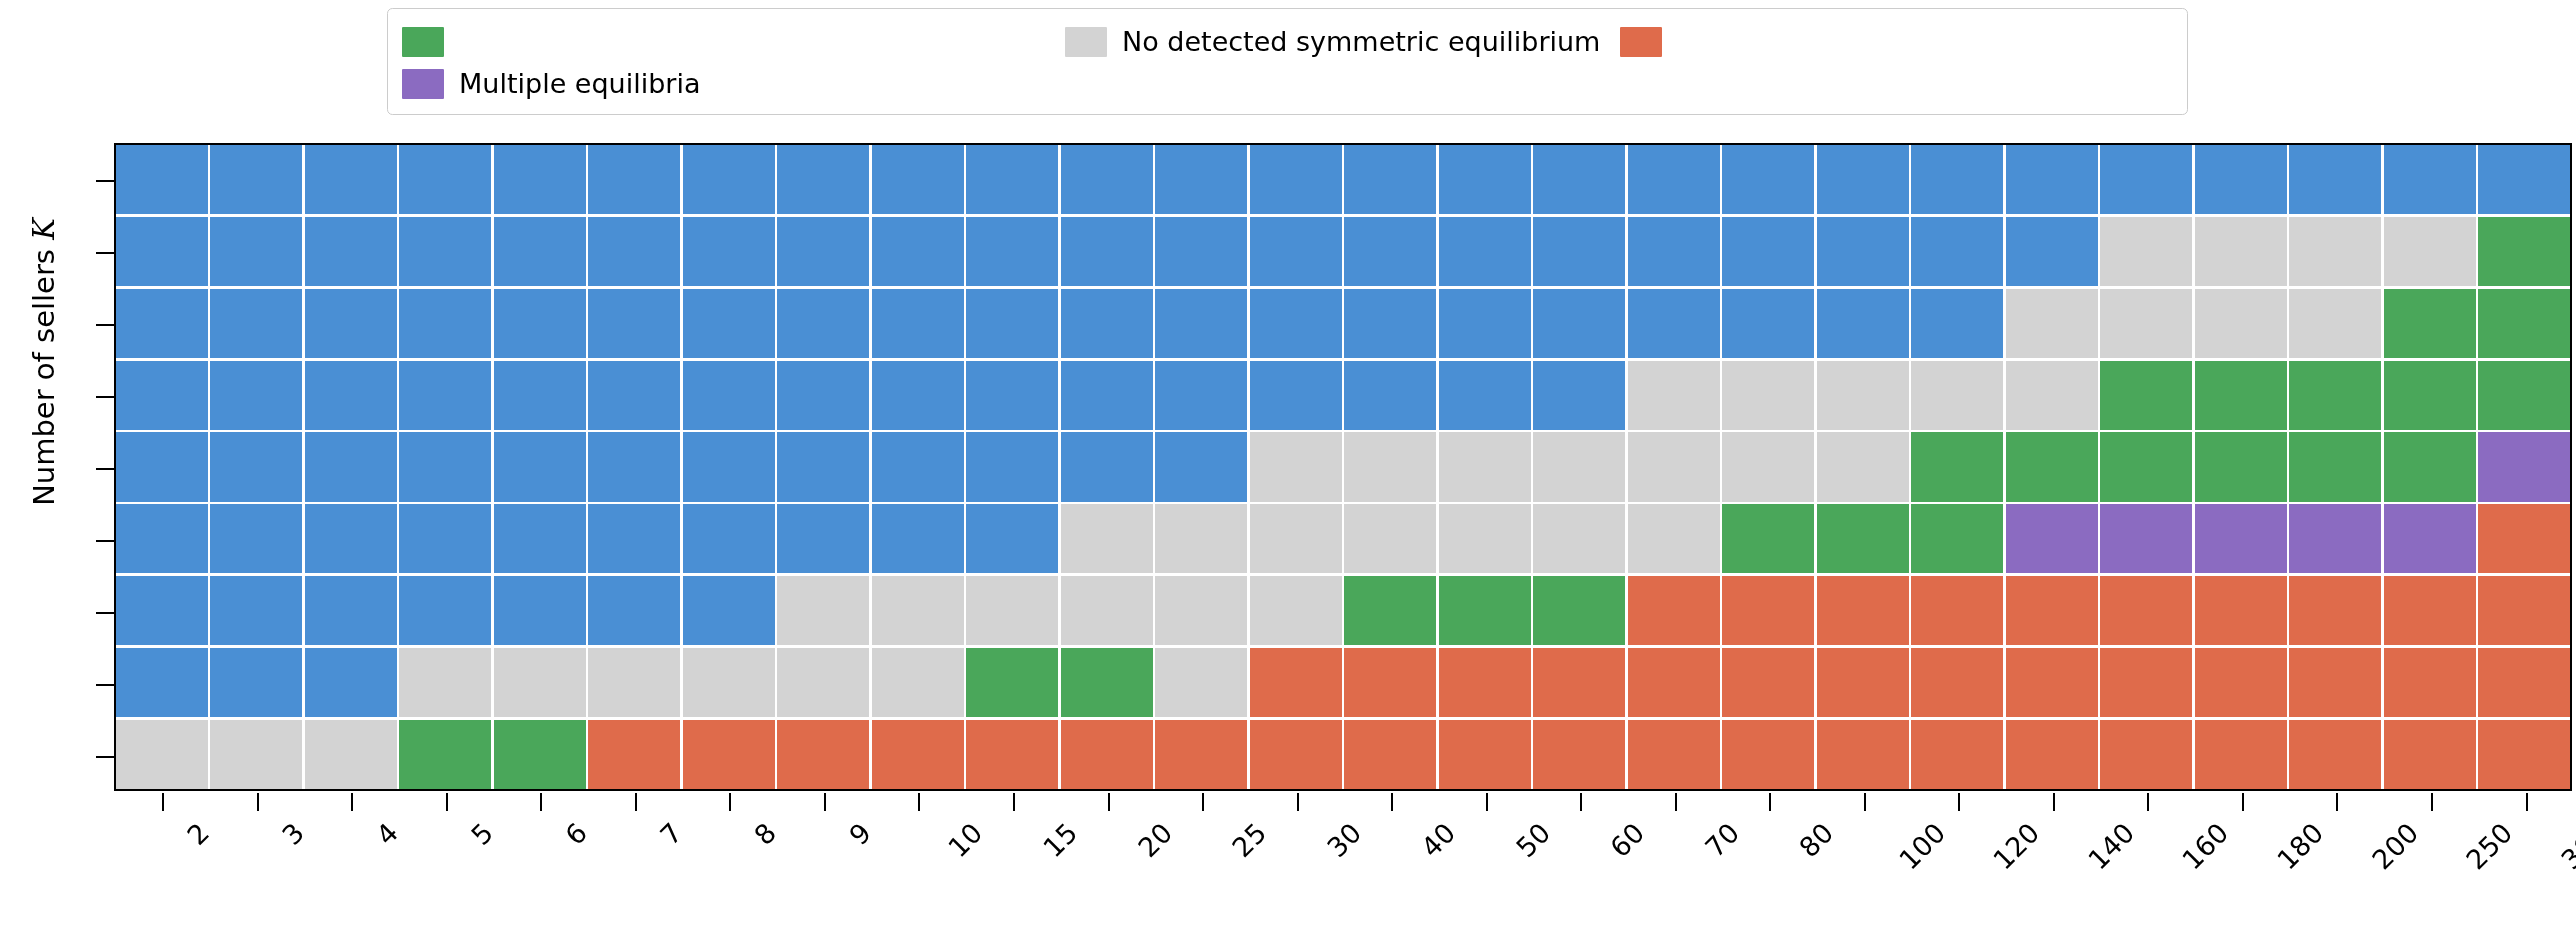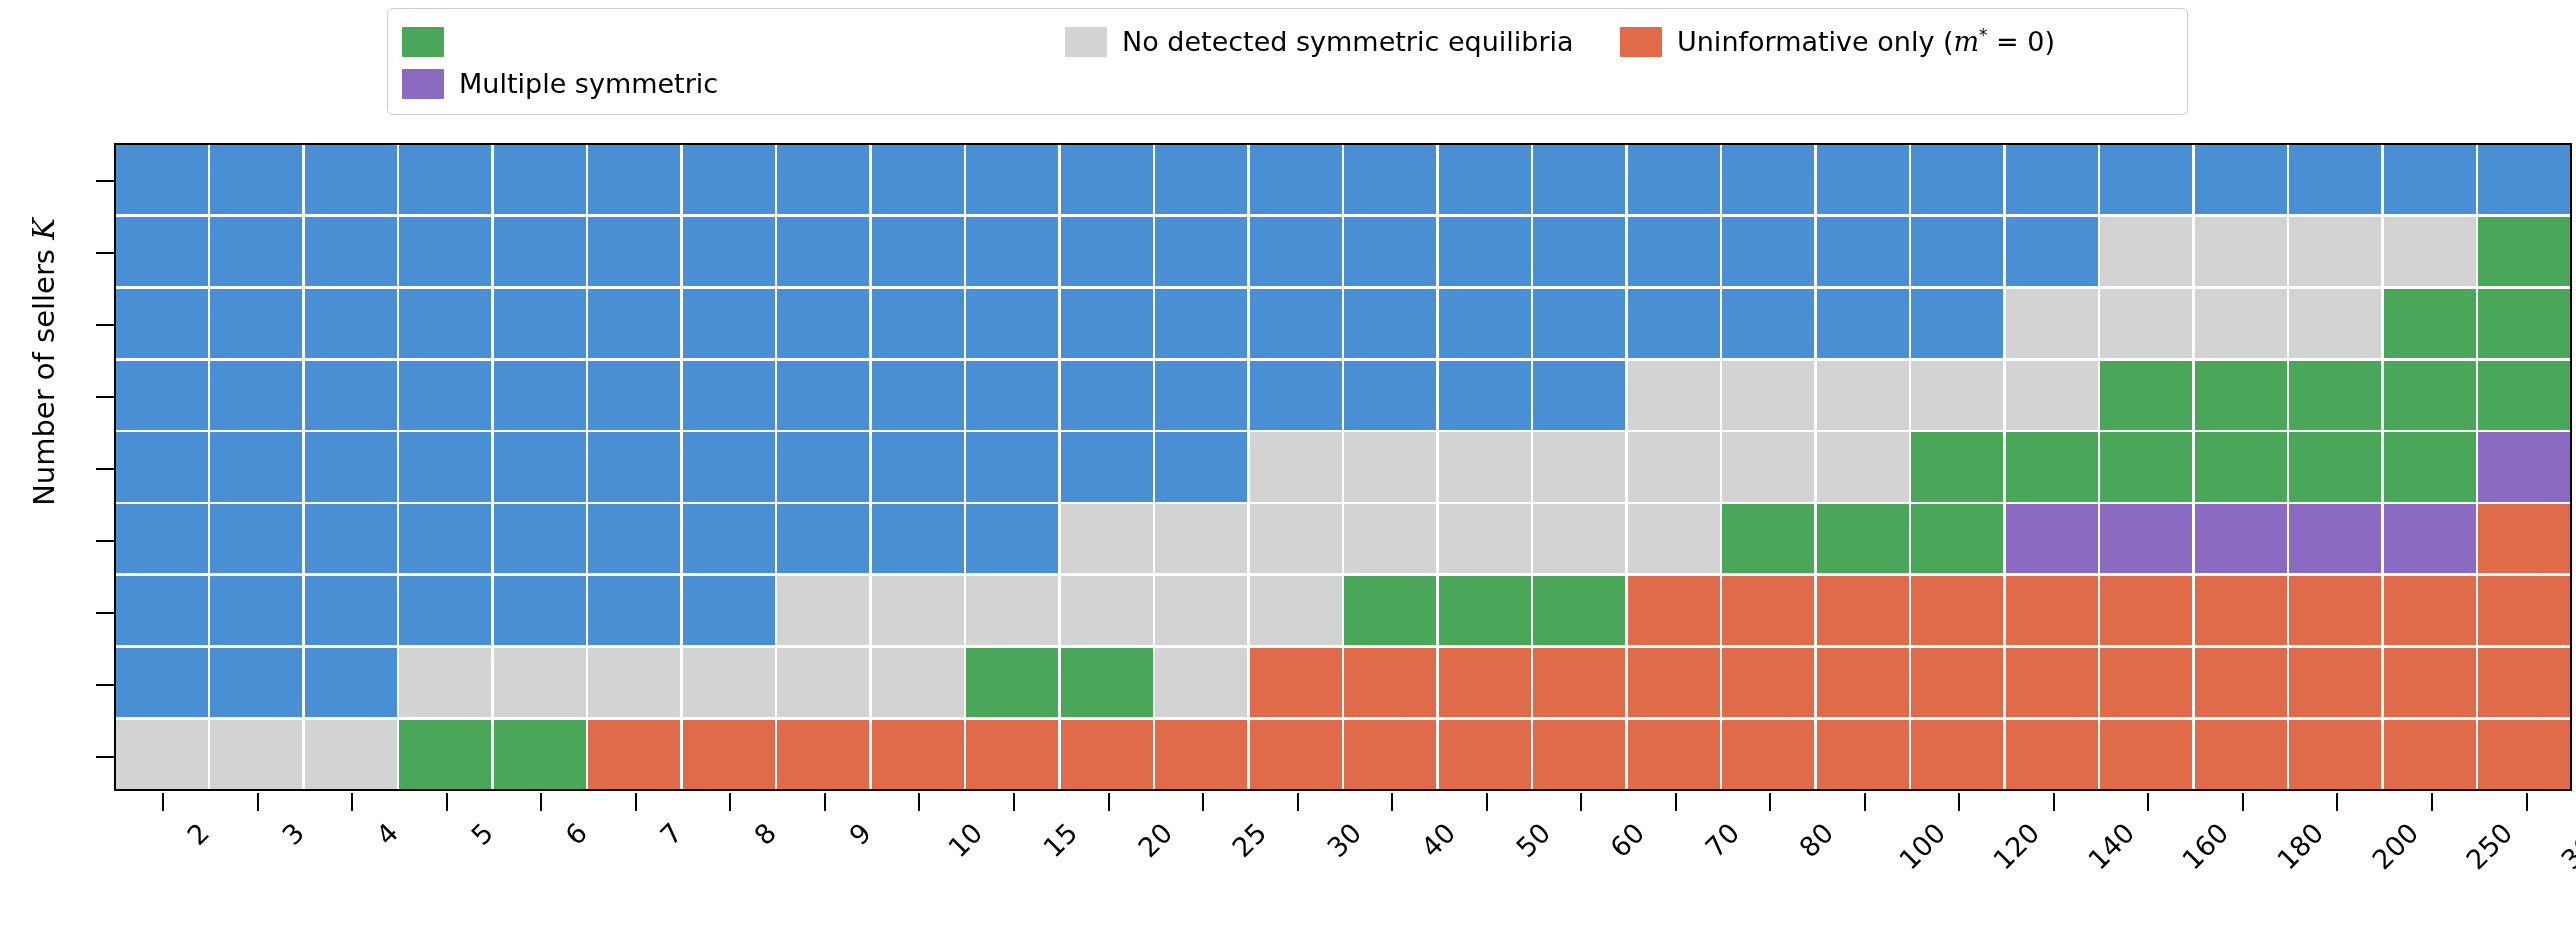--- a/index.html
+++ b/index.html
@@ -71,29 +71,28 @@
 
 <div class="figure">
 
   <div class="legend">
     <div class="legend-grid" id="legend-grid">
         <div class="legend-entry">
           <span class="legend-swatch" style="background: rgb(74, 167, 90);"></span>
         </div>
         <div class="legend-entry">
           <span class="legend-swatch" style="background: rgb(211, 211, 211);"></span>
-          <span class="legend-label">No detected symmetric equilibria</span>
+          <span class="legend-label">No detected symmetric equilibrium</span>
         </div>
         <div class="legend-entry">
           <span class="legend-swatch" style="background: rgb(223, 107, 75);"></span>
-          <span class="legend-label">Uninformative only (<span class="it">m</span><sup>*</sup> = 0)</span>
         </div>
         <div class="legend-entry">
           <span class="legend-swatch" style="background: rgb(139, 107, 193);"></span>
-          <span class="legend-label">Multiple symmetric</span>
+          <span class="legend-label">Multiple equilibria</span>
         </div>
         <div></div>
       </div>
   </div>
 
   <div class="ylabel" id="ylabel">Number of sellers <span class="it">K</span></div>
 
   <div class="axes">
     <div class="grid" id="heatmap-grid">
         <div class="cell" title="K=10, ratio=2: Informative only (m* = 5)" style="background: rgb(74, 143, 212);"></div>

